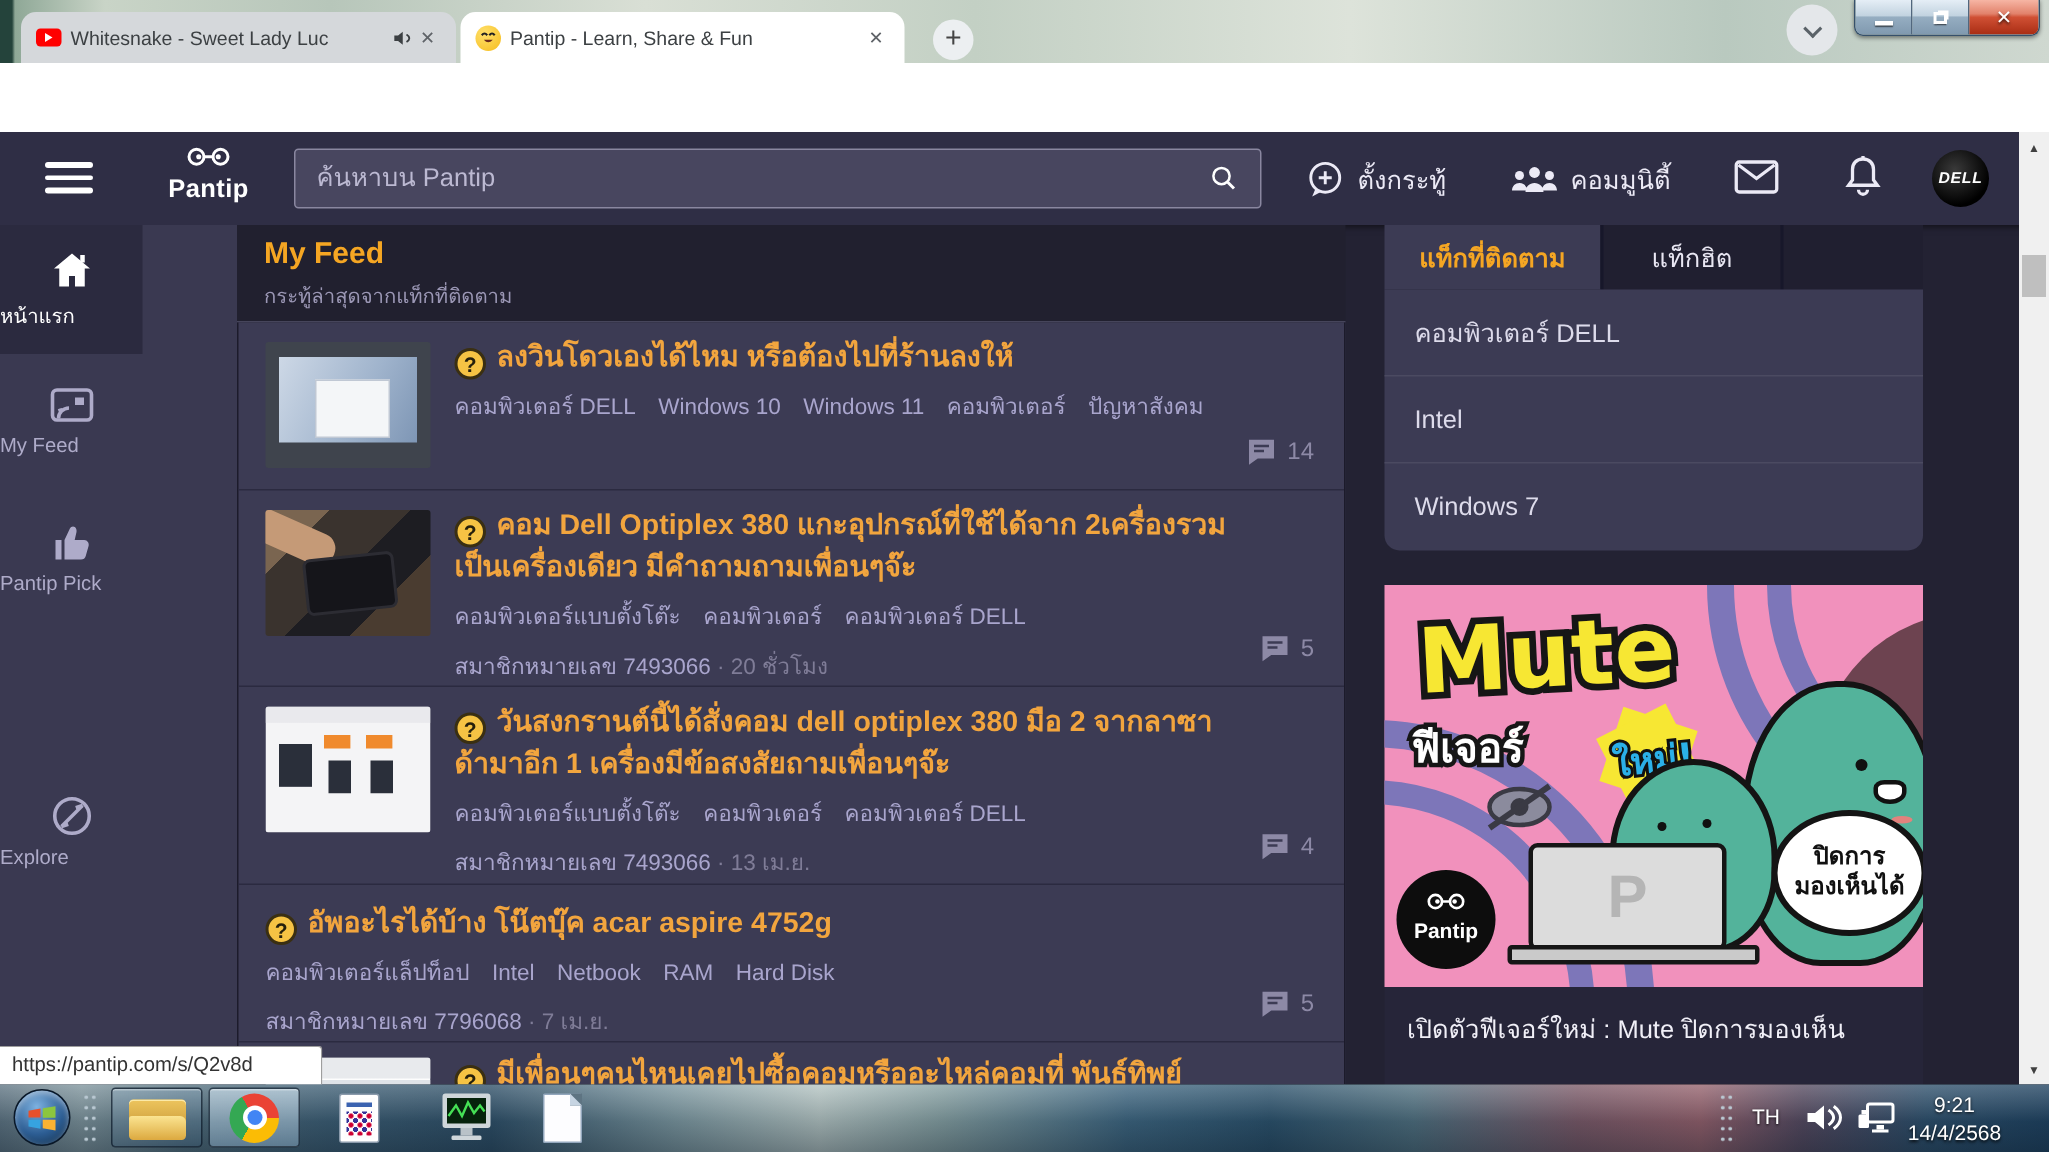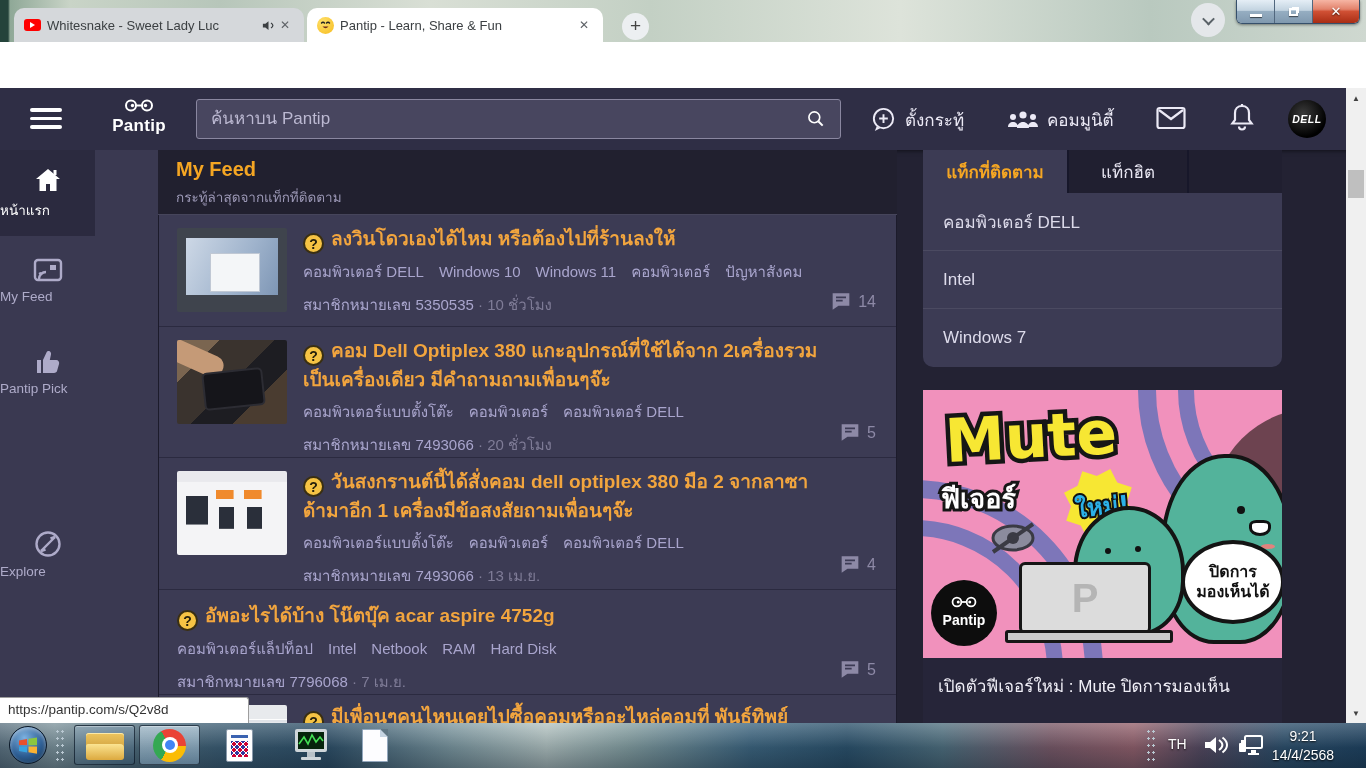--- a/index.html
+++ b/index.html
@@ -136,21 +136,21 @@
     text-align:center; padding-top:14px; z-index:6; }
   .pt-badge .word { font-size:14px; font-weight:bold; }
   .caption { position:absolute; left:923px; top:570px; width:359px; height:65px; background:#262539; color:#f0eff7; font-size:17px; padding:14px 0 0 15px; }
 
   
   .sbar { position:absolute; left:1346px; top:0; width:20px; height:635px; background:#f0f0f0; }
   .sbar .btn { position:absolute; left:0; width:20px; height:20px; display:grid; place-items:center; font-size:8px; color:#404040; background:#f0f0f0; }
   .sbar .thumbv { position:absolute; left:2px; top:82px; width:16px; height:28px; background:#bfbfbf; }
 
   
-  .statusbb { position:absolute; left:0; top:697px; height:26px; width:249px; background:#fff; border:1px solid #9e9e9e; border-left:none; border-bottom:none;
+  .statusbb { position:absolute; left:0; top:697px; height:26px; width:215px; background:#fff; border:1px solid #9e9e9e; border-left:none; border-bottom:none;
     border-radius:0 3px 0 0; font-size:13.5px; color:#333; line-height:24px; padding-left:8px; z-index:8; }
 
   
   .taskbar { position:absolute; top:723px; left:0; width:1366px; height:45px; z-index:9;
     background:linear-gradient(90deg,#5e7482 0%,#7e949c 4%,#54707e 9%,#3d5e74 16%,#2f5068 24%,#7d98a0 33%,#b4c4c2 40%,#86a0a2 46%,#3e6680 55%,#2c526c 62%,#50707f 69%,#7c5a68 77%,#95616c 83%,#564a60 88%,#2d4f6b 94%,#1f4260 100%); }
   .taskbar::before { content:""; position:absolute; inset:0; background:linear-gradient(180deg,rgba(255,255,255,.22),rgba(8,20,32,.18) 55%,rgba(8,20,32,.38)); }
   .orb { position:absolute; left:9px; top:3px; width:38px; height:38px; border-radius:50%;
     background:radial-gradient(circle at 40% 30%,#7db1e0,#2c5d93 55%,#12293f); border:1px solid #0a1828; box-shadow:inset 0 2px 4px rgba(255,255,255,.5); display:grid; place-items:center; }
   .grip { position:absolute; top:5px; width:11px; height:35px;
     background:radial-gradient(circle,#b9c8d2 1px,transparent 1.4px) 0 0/5px 7px; }
@@ -395,24 +395,20 @@
       </div>
       <div class="feed-items">
 
         <div class="fi" style="top:0; height:112px;">
           <div class="thumb t1"></div>
           <div class="fc">
             <div class="fi-title"><span class="tag-q">?</span><span>ลงวินโดวเองได้ไหม หรือต้องไปที่ร้านลงให้</span></div>
             <div class="fi-tags">
               <span>คอมพิวเตอร์ DELL</span><span>Windows 10</span><span>Windows 11</span><span>คอมพิวเตอร์</span><span>ปัญหาสังคม</span>
             </div>
-            <div class="fi-meta">
-              <span>สมาชิกหมายเลข 5350535</span>
-              <span class="dim"> <span>·</span> <span>10 ชั่วโมง</span></span>
-            </div>
           </div>
           <div class="fi-com">
             <svg width="20" height="19" viewBox="0 0 24 22">
               <path d="M2 1h20v15H9l-7 5z" fill="#8d89a6"></path>
                 <path d="M6 6h12M6 10h8" stroke="#3c3b54" stroke-width="2"></path>
             </svg>
             <span>14</span>
           </div>
         </div>
 

